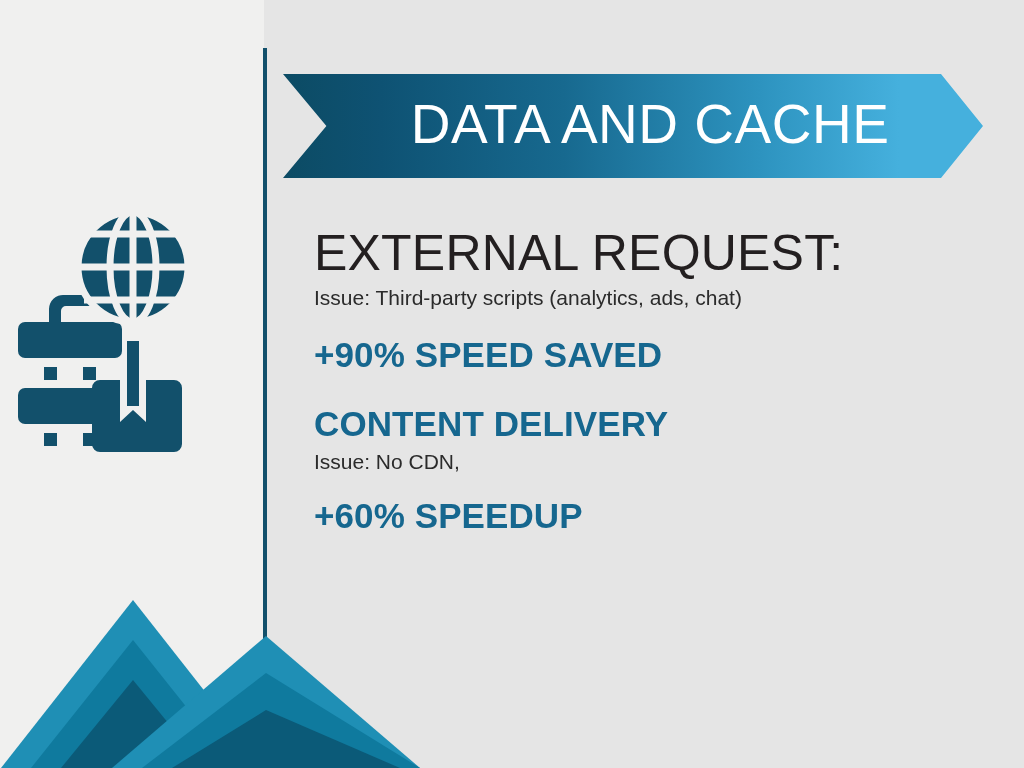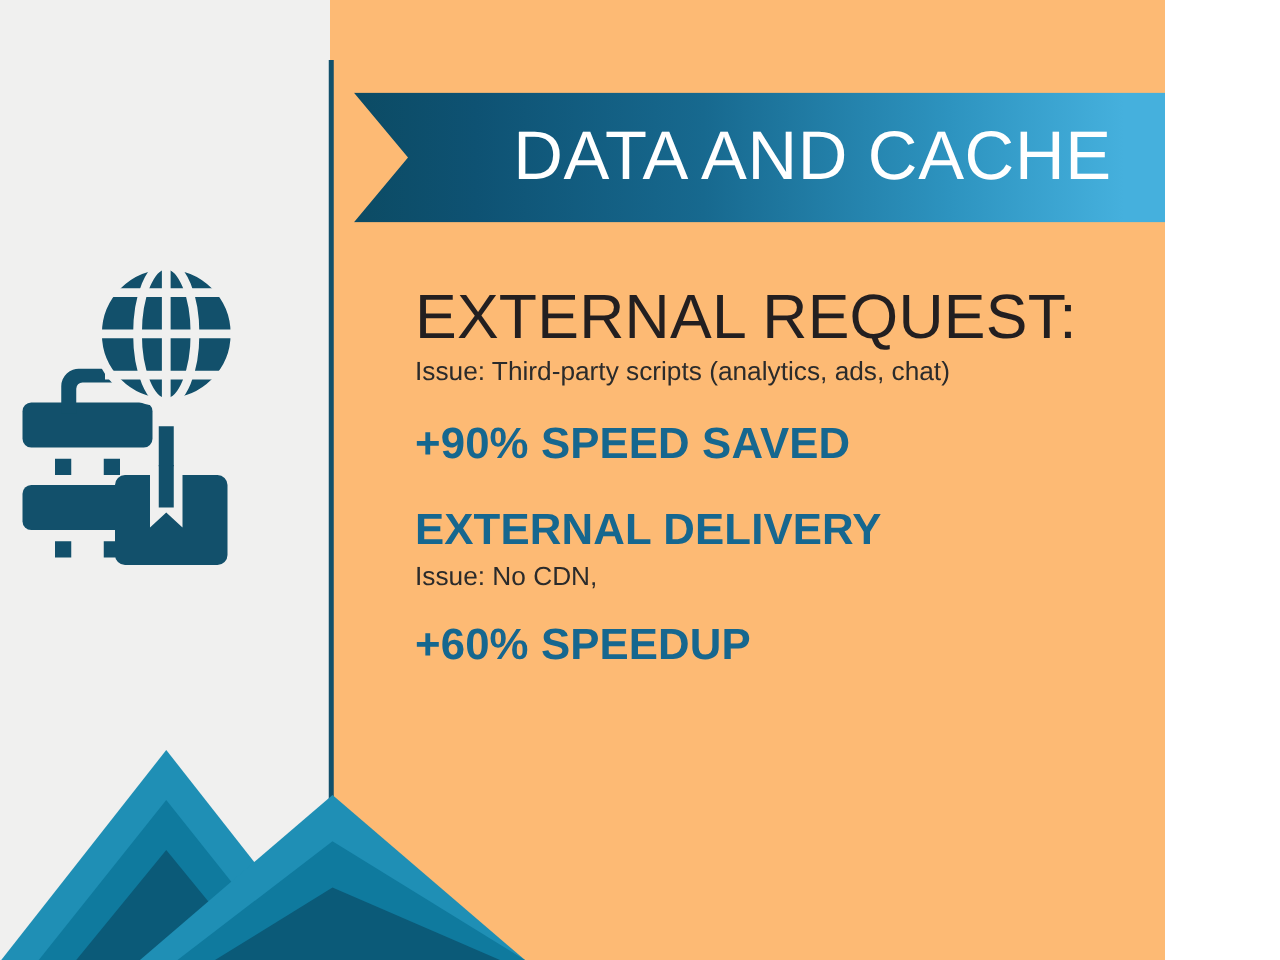--- a/index.html
+++ b/index.html
@@ -2,24 +2,24 @@
 <html><head>
 <meta charset="utf-8">
 <style>
   html, body {
     margin: 0;
     padding: 0;
     background: #ffffff;
   }
   #slide {
     position: relative;
-    width: 932px;
+    width: 1024px;
     height: 768px;
     overflow: hidden;
-    background: #fdba74;
+    background: #e5e5e5;
     font-family: "Liberation Sans", sans-serif;
   }
 
   
   .left-panel {
     position: absolute;
     left: 0;
     top: 0;
     width: 264px;
     height: 768px;
@@ -81,21 +81,21 @@
     position: absolute;
     left: 0;
     bottom: 0;
     width: 420px;
     height: 200px;
   }
 
   
   .content {
     position: absolute;
-    left: 332px;
+    left: 314px;
     top: 228px;
     width: 640px;
   }
   .h-big {
     font-size: 50px;
     font-weight: 400;
     color: #231f20;
     line-height: 1.02;
     letter-spacing: 0.2px;
     margin: 0;
@@ -196,21 +196,21 @@
     <div>
       <p class="h-big">EXTERNAL REQUEST:</p>
       <p class="sub">Issue: Third-party scripts (analytics, ads, chat)</p>
     </div>
 
     <div class="blk-90">
       <p class="h-blue">+90% SPEED SAVED</p>
     </div>
 
     <div class="blk-cd">
-      <p class="h-blue">EXTERNAL DELIVERY</p>
+      <p class="h-blue">CONTENT DELIVERY</p>
       <p class="sub">Issue: No CDN,</p>
     </div>
 
     <div class="blk-60">
       <p class="h-blue">+60% SPEEDUP</p>
     </div>
 
   </div>
 
 </div>

